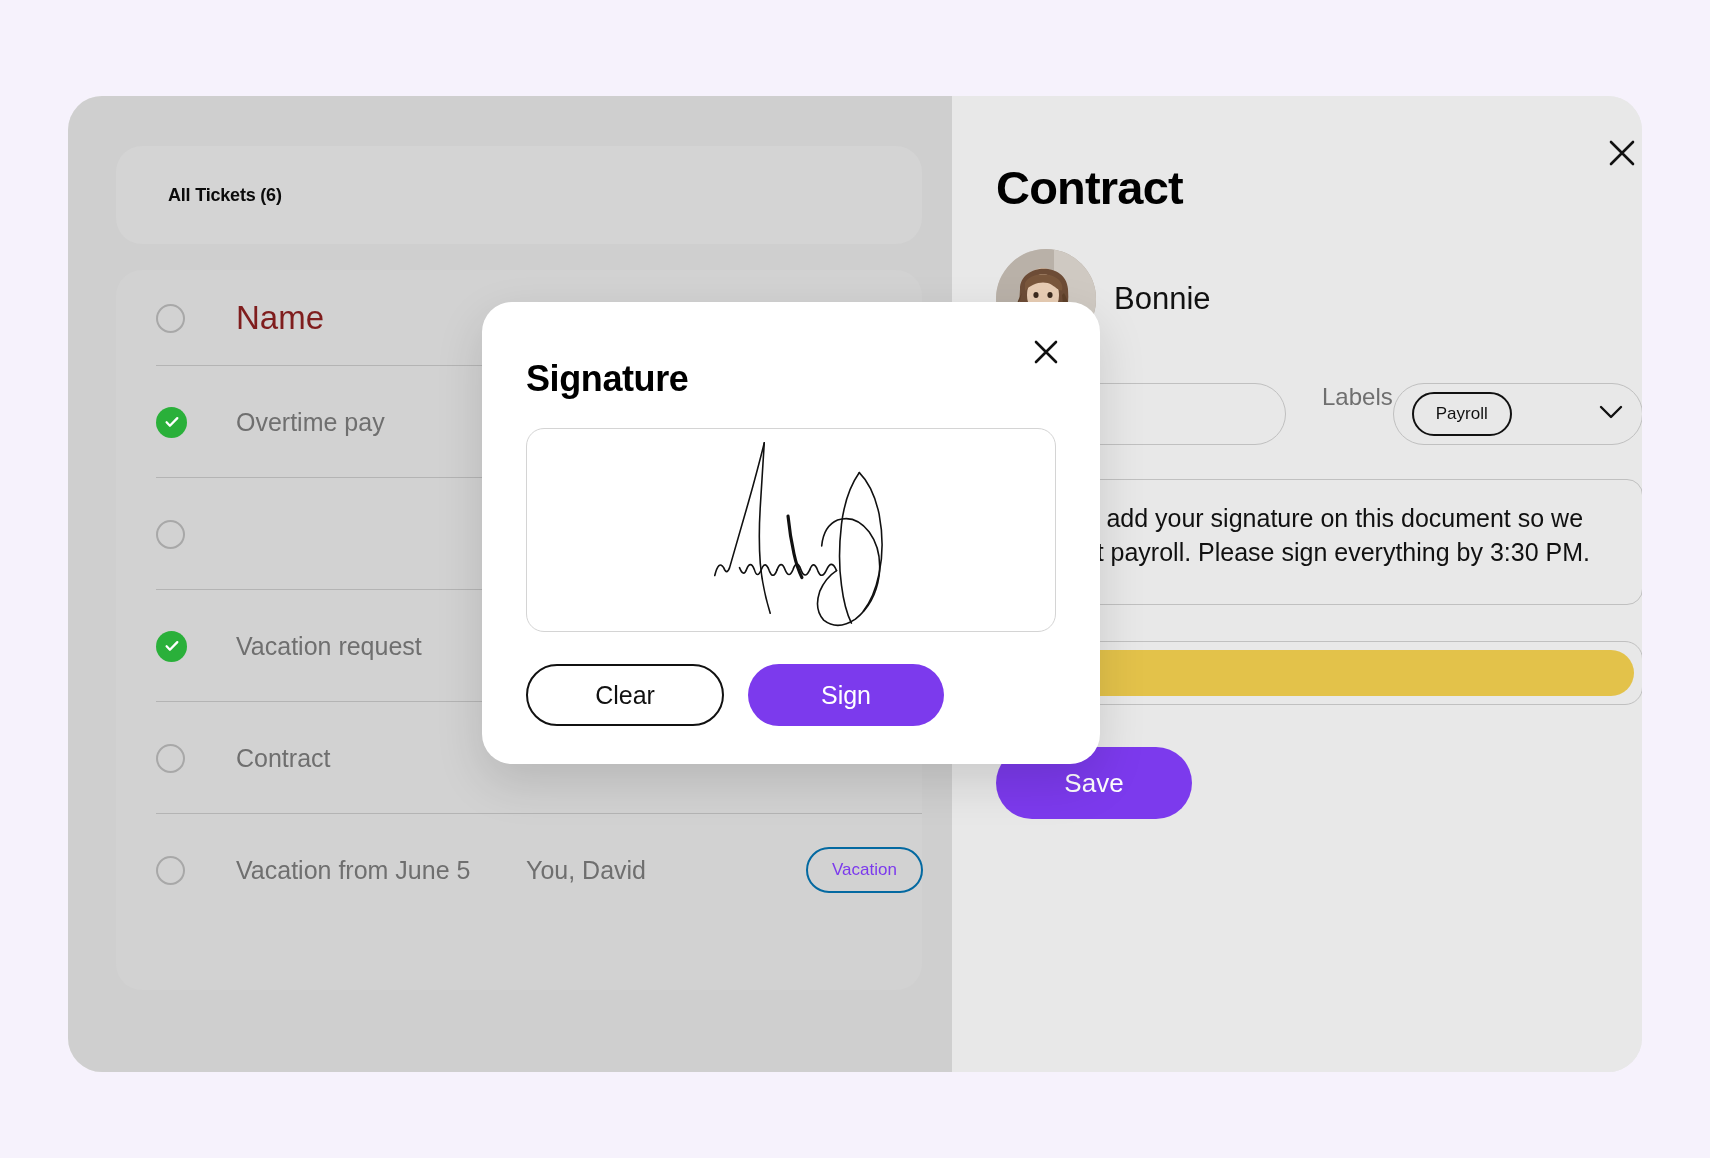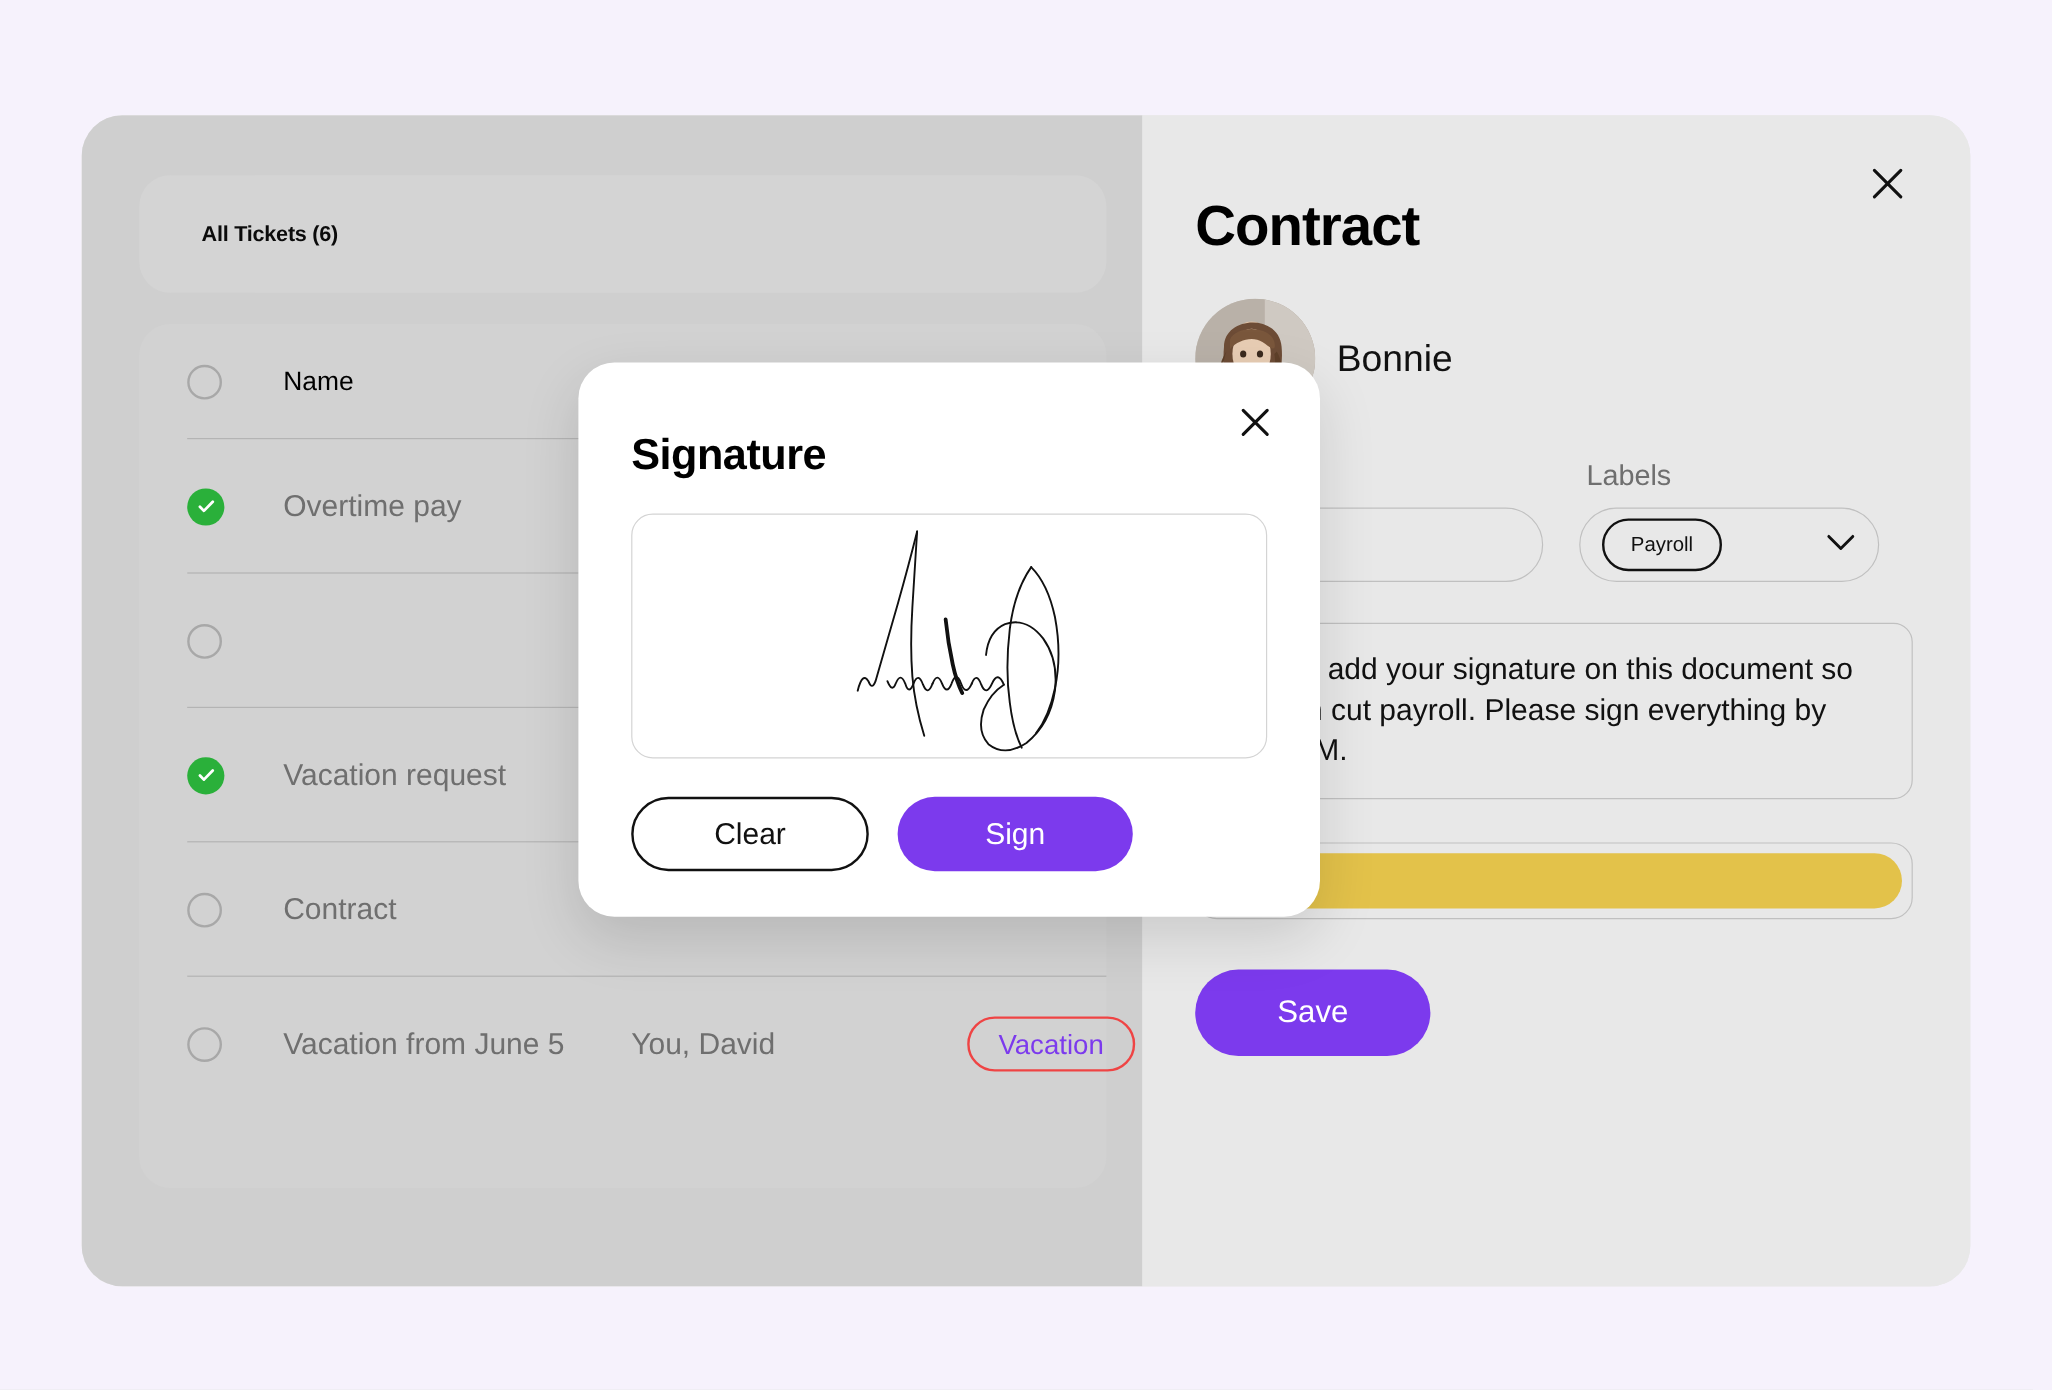--- a/index.html
+++ b/index.html
@@ -91,40 +91,40 @@
   }
   .circle-check {
     width: 31px; height: 31px;
     border-radius: 50%;
     background: #2ab03a;
     display: flex; align-items: center; justify-content: center;
   }
   .circle-check svg { display: block; }
 
   .col-head {
-    font-size: 22px;
-    color: #000000;
+    font-size: 33px;
+    color: #7f1d1d;
     font-weight: normal;
   }
   .row-text {
     font-size: 25px;
     color: #6f6f6f;
     white-space: nowrap;
   }
 
   .chip-vacation {
     display: inline-flex;
     align-items: center;
     justify-content: center;
     height: 46px;
     padding: 0 24px;
-    border: 2px solid #ef4444;
+    border: 2px solid #0369a1;
     border-radius: 23px;
     color: #7c3aed;
-    font-size: 23px;
+    font-size: 17px;
     background: transparent;
     text-align: center;
   }
 
   
   #right-panel {
     flex: 1 1 auto;
     height: 100%;
     background: #e8e8e8;
     position: relative;
@@ -167,21 +167,21 @@
     font-size: 31px;
     color: #111;
   }
 
   #detail-fields-row {
     display: flex;
     gap: 30px;
     margin-top: 34px;
     align-items: flex-end;
   }
-  .field-col { display: flex; flex-direction: column; }
+  .field-col { display: flex; }
   .field-label {
     font-size: 24px;
     color: #6f6f6f;
     margin-bottom: 12px;
     padding-left: 6px;
   }
   .field-box {
     height: 62px;
     border: 1px solid #c0c0c0;
     border-radius: 31px;

